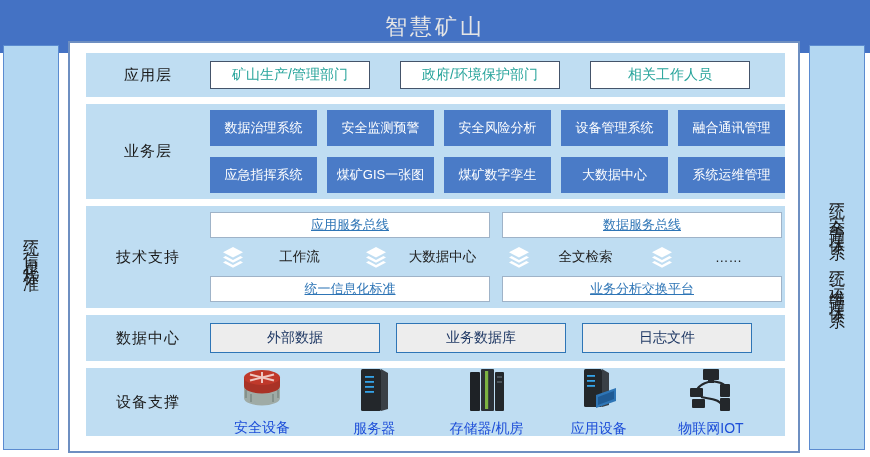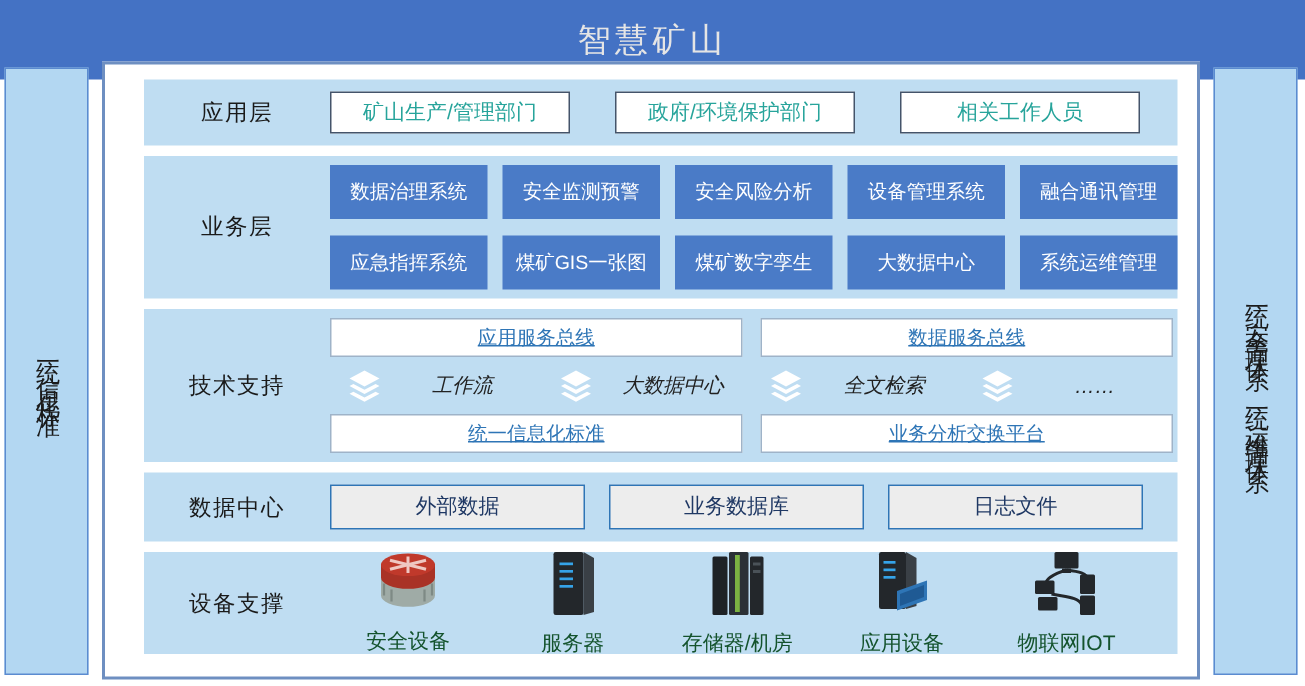--- a/index.html
+++ b/index.html
@@ -16,21 +16,21 @@
   .pillar { position:absolute; top:45px; height:405px; width:56px;
             background:#B3D7F2; border:1px solid #5B8BD0;
             display:flex; flex-direction:column; align-items:center; justify-content:center; gap:20px; }
   .pillar.left  { left:3px; }
   .pillar.right { left:809px; }
   .vtext { writing-mode:vertical-lr; text-orientation:upright; letter-spacing:6px;
            font-size:16px; color:#1a1a1a; line-height:1; }
 
   
   .frame { position:absolute; left:68px; top:41px; width:732px; height:412px;
-           background:#fff; border:2px solid #6E8FC1; padding:10px 13px 6px 26px;
+           background:#fff; border:2px solid #6E8FC1; padding:10px 13px 6px 16px;
            display:flex; flex-direction:column; }
 
   .band { background:#BFDDF2; display:flex; width:100%; }
   .band + .band { margin-top:7px; }
   .rowlabel { width:124px; flex:none; display:flex; align-items:center; justify-content:center;
               font-size:15px; color:#1a1a1a; letter-spacing:1px; }
   .content { flex:1; min-width:0; }
 
   
   .band.app { height:44px; }
@@ -45,36 +45,36 @@
   .bizbox { width:108px; height:36px; background:#4A7BC7; color:#fff; font-size:13px;
             display:flex; align-items:center; justify-content:center; }
 
   
   .band.tech { height:102px; }
   .band.tech .content { display:flex; flex-direction:column; justify-content:space-between;
                         padding:6px 3px 6px 0; }
   .busrow { display:flex; gap:12px; }
   .busbox { flex:1; height:26px; background:#fff; border:1px solid #9FB3C8; color:#2E75B6;
             font-size:13px; display:flex; align-items:center; justify-content:center;text-decoration:underline; }
-  .midrow { display:flex; align-items:flex-start;font-style:italic; }
+  .midrow { display:flex; align-items:flex-start; }
   .midcell { flex:1; display:flex; align-items:center; }
   .midcell .licon { margin-left:10px; flex:none; display:flex; }
   .midcell .mlabel { flex:1; text-align:center; font-size:13.5px; color:#222; }
 
   
   .band.data { height:46px; }
   .band.data .content { display:flex; align-items:center; gap:16px; }
   .databox { width:170px; height:30px; background:#EDEDED; border:1.5px solid #2E75B6;
              color:#1F3864; font-size:14px; display:flex; align-items:center; justify-content:center; }
 
   
   .band.dev { height:68px; }
   .band.dev .content { display:flex; align-items:center; justify-content:space-between; padding-right:22px; }
   .devitem { width:104px; display:flex; flex-direction:column; align-items:center; gap:3px; }
-  .devitem .dlabel { font-size:14px; color:#14532d; white-space:nowrap; }
+  .devitem .dlabel { font-size:14px; color:#1d4ed8; white-space:nowrap; }
 </style>
 </head>
 <body>
 
 <div class="stage">
 
   <div class="banner">智慧矿山</div>
 
   <aside class="pillar left">
     <span class="vtext">统一信息化标准</span>

